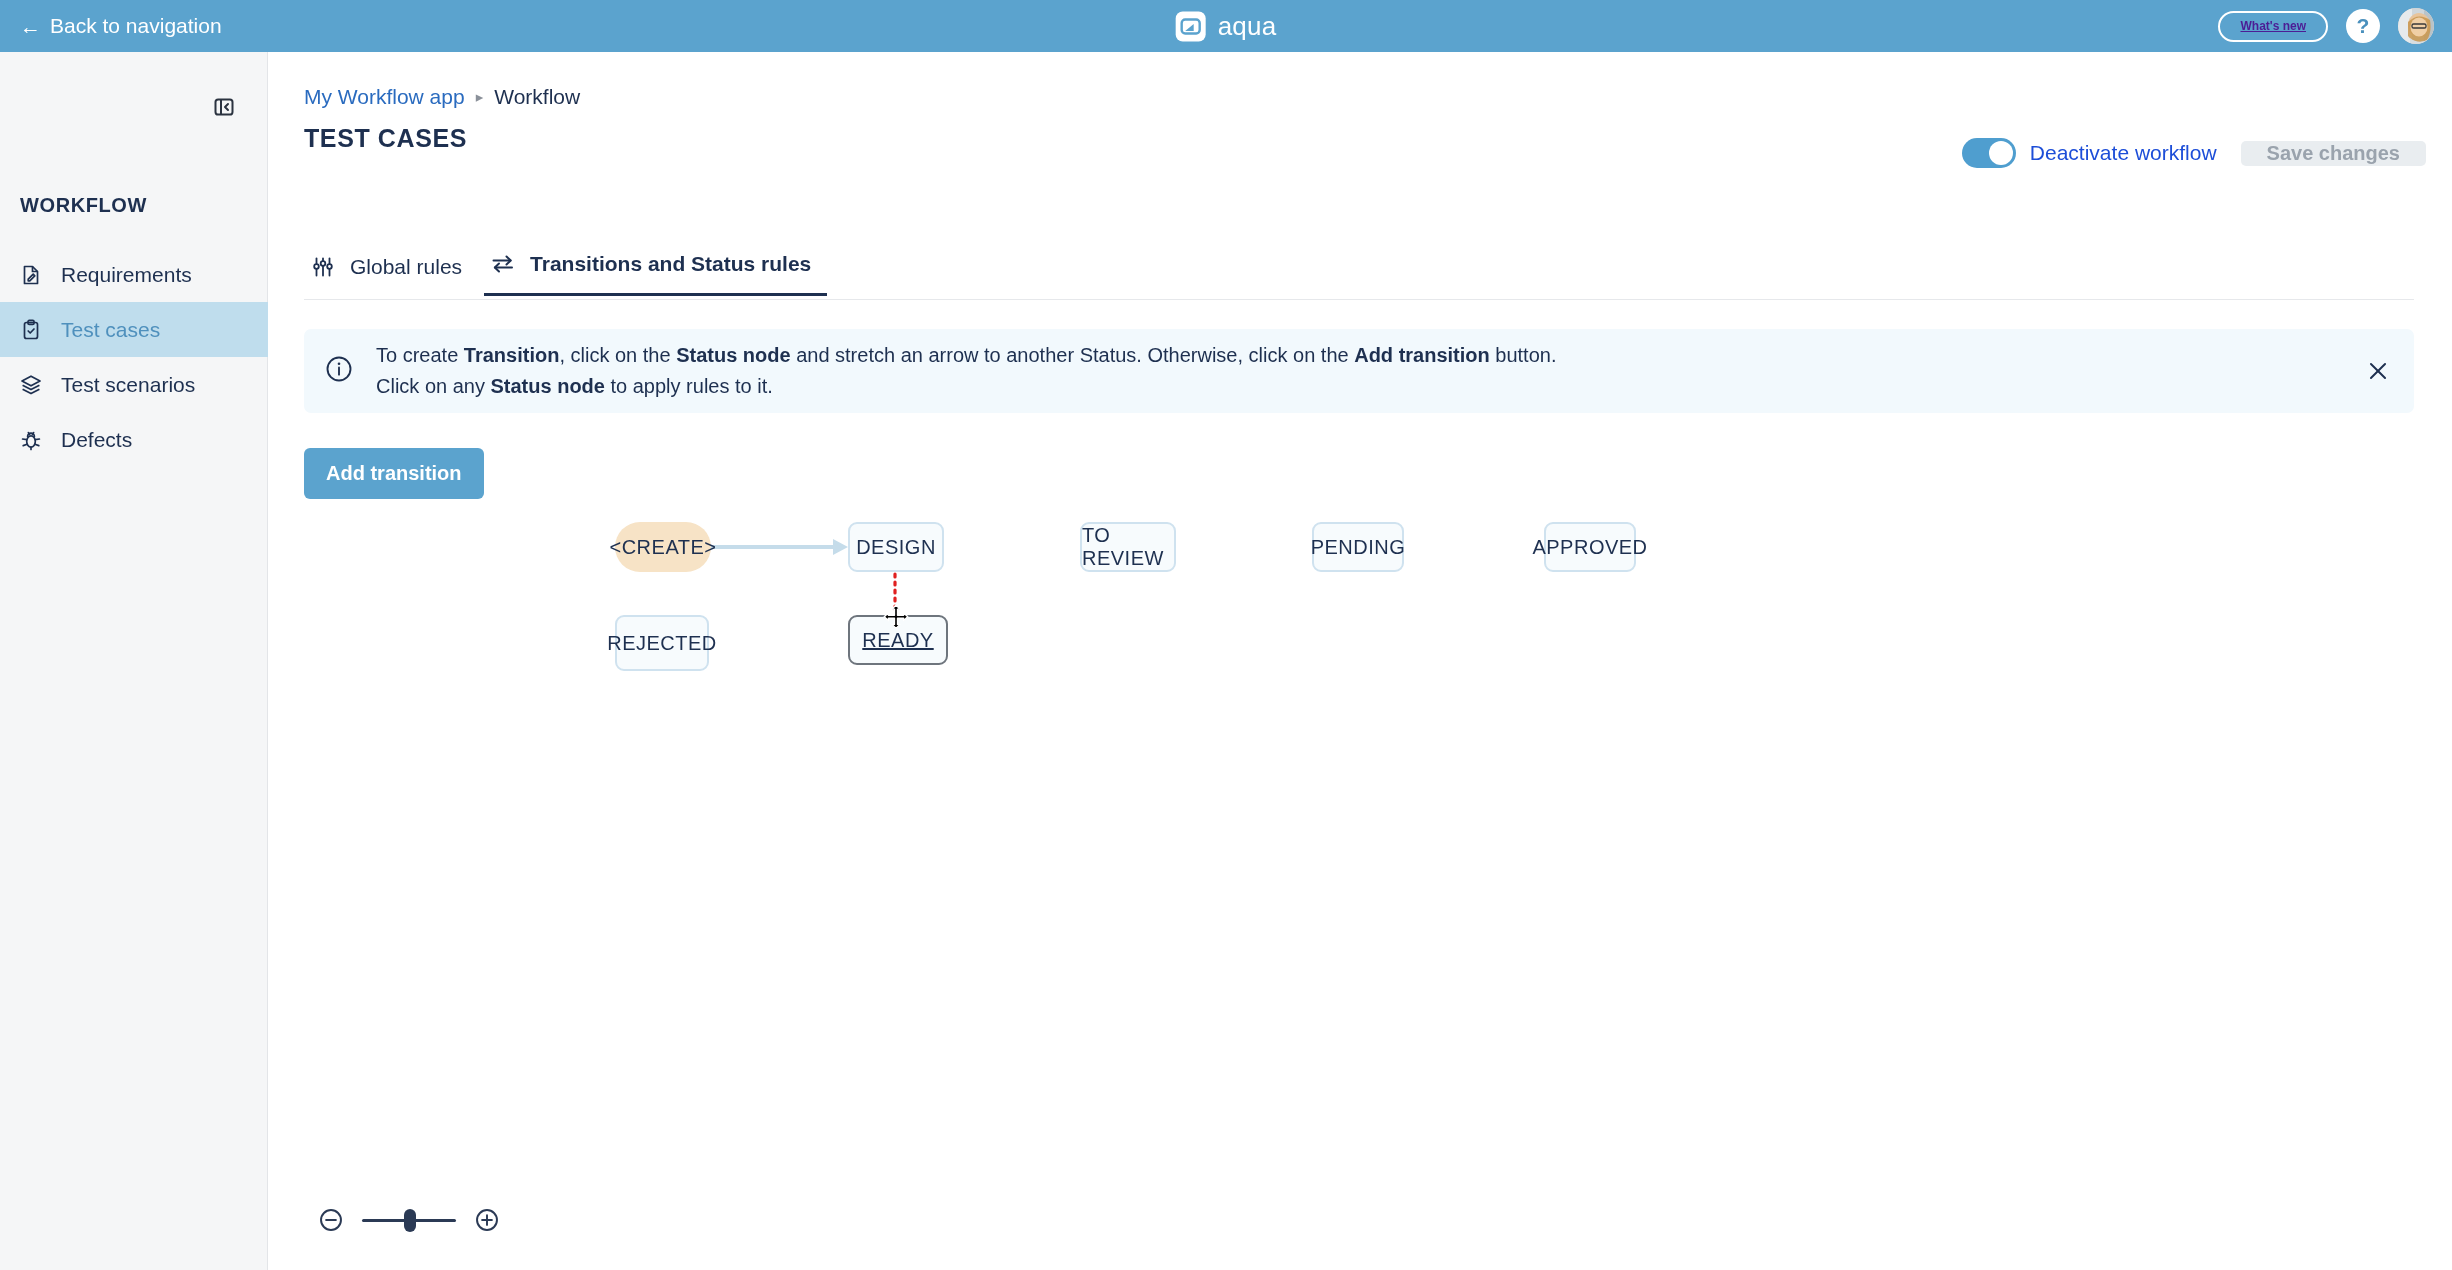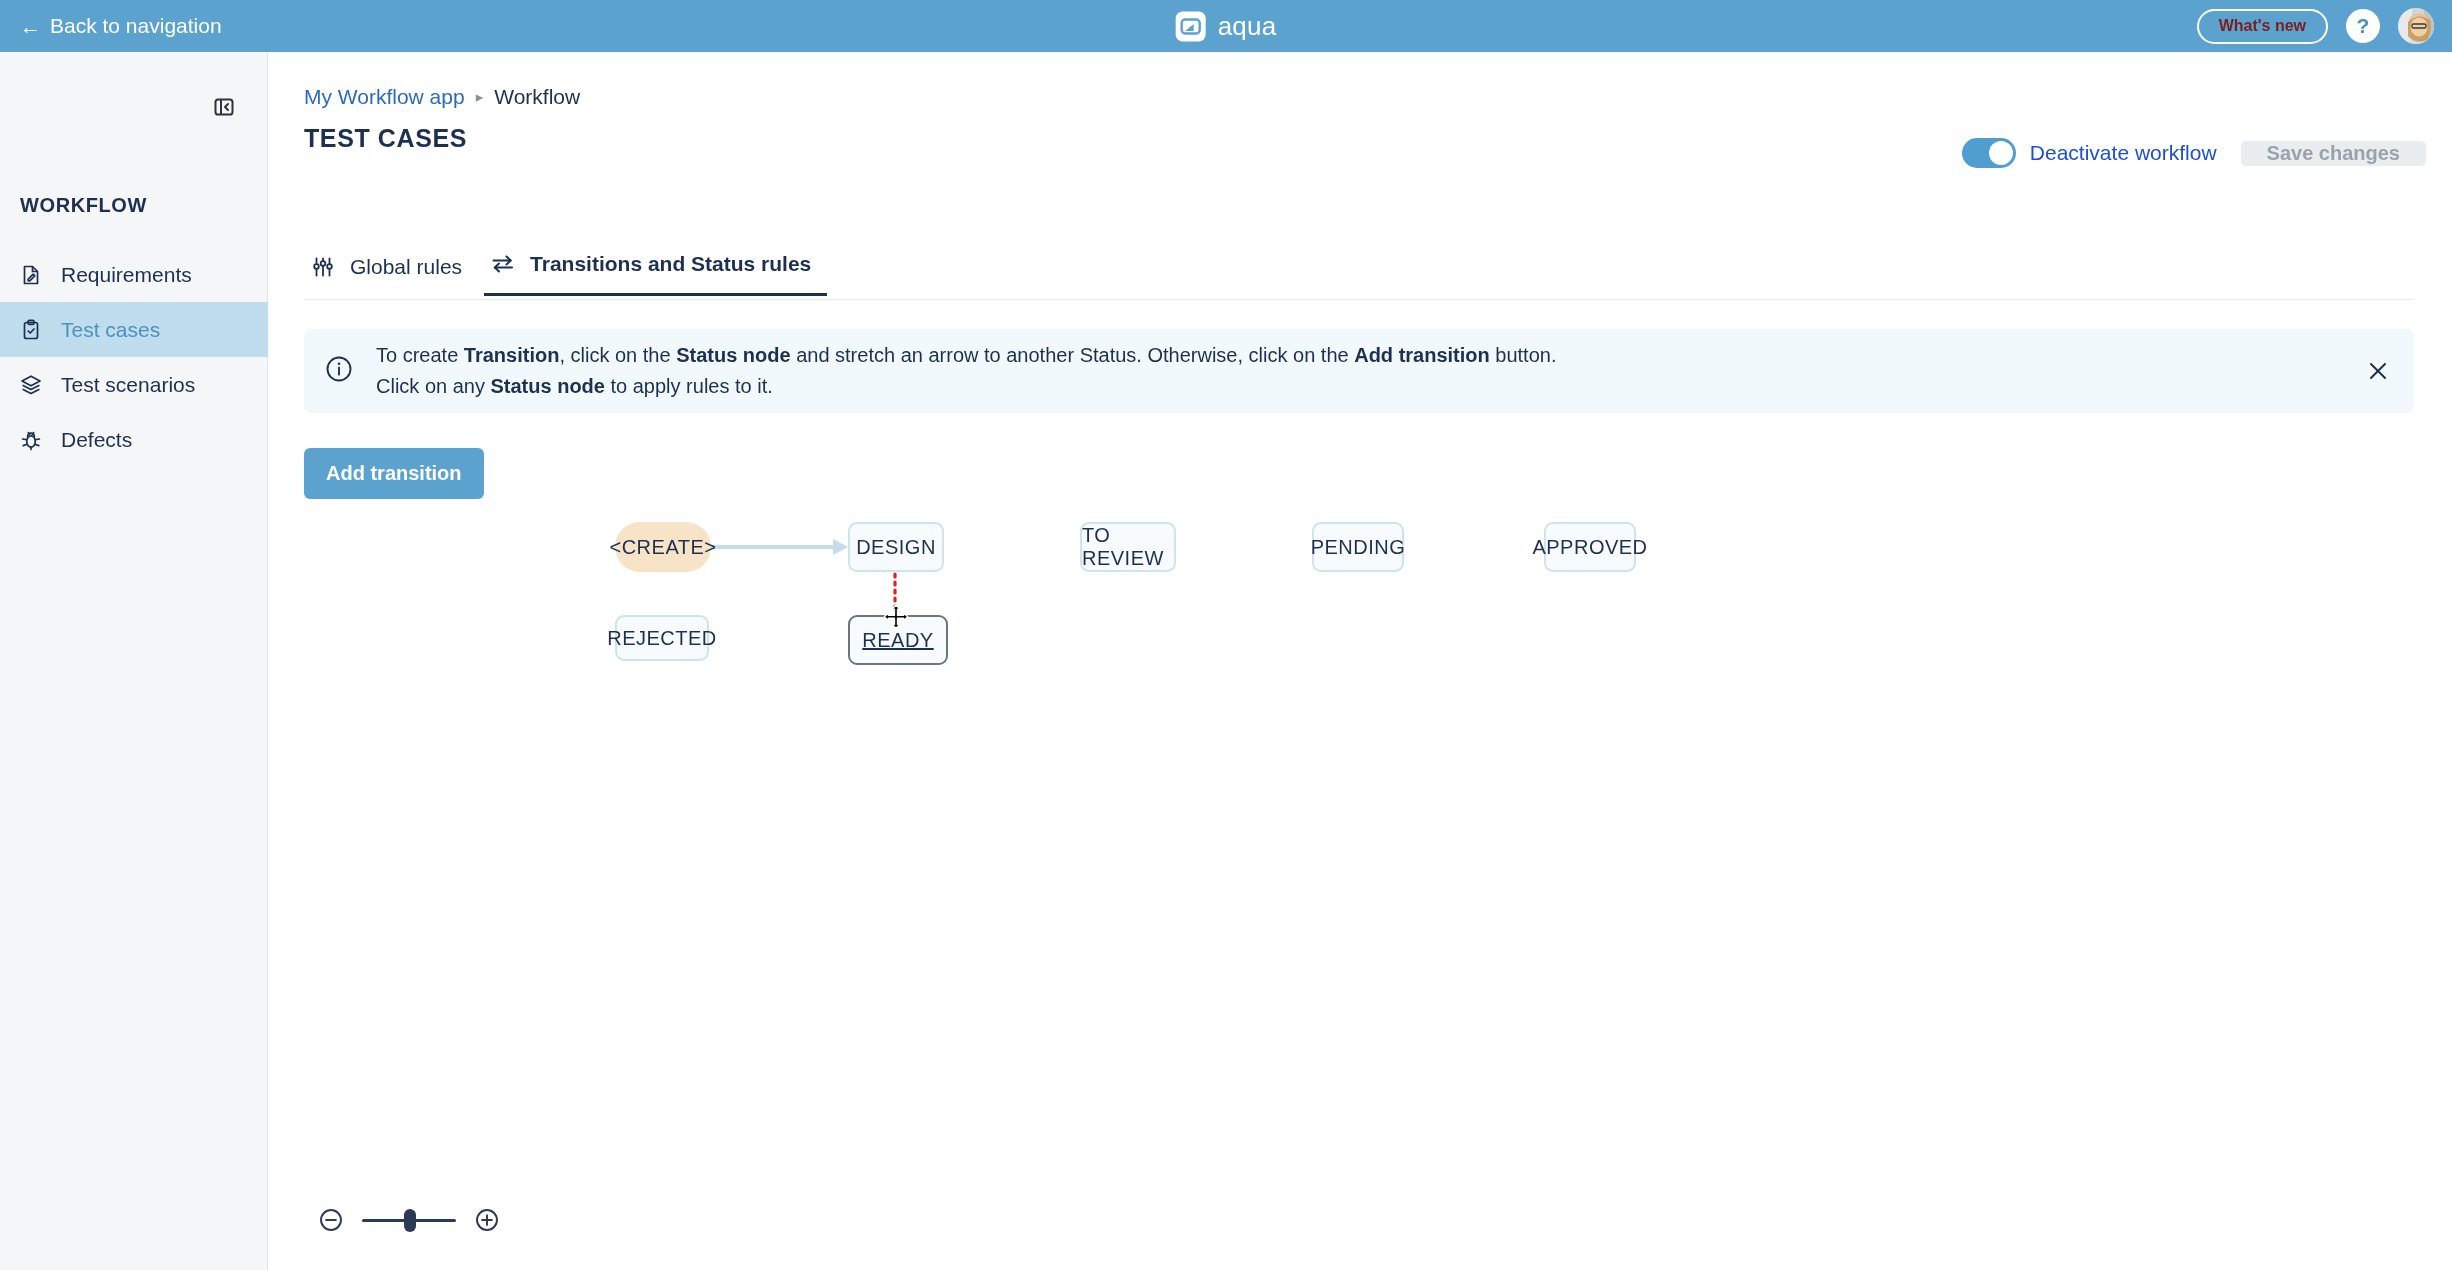--- a/index.html
+++ b/index.html
@@ -40,23 +40,23 @@
   .brand-name {
     color: #ffffff; font-size: 26px; letter-spacing: .2px;
   }
 
   .topbar-right {
     margin-left: auto; display: flex; align-items: center;
     gap: 18px; padding-right: 18px;
   }
   .whats-new {
     border: 2px solid #ffffff; border-radius: 20px;
-    color: #7f1d1d; font-size: 16px; font-weight: bold;
+    color: #4c1d95; font-size: 12px; font-weight: bold;
     padding: 7px 20px 8px; background: transparent;
-    cursor: pointer; white-space: nowrap; line-height: 1;
+    cursor: pointer; white-space: nowrap; line-height: 1; text-decoration: underline;
   }
   .help-btn {
     width: 34px; height: 34px; border-radius: 50%;
     background: #ffffff; color: #4a90bd;
     display: flex; align-items: center; justify-content: center;
     font-size: 21px; font-weight: bold; cursor: pointer;
   }
   .avatar {
     width: 36px; height: 36px; border-radius: 50%;
     overflow: hidden; cursor: pointer;
@@ -441,21 +441,21 @@
     </div>
 
     <div class="node" style="left:1044px; top:0px; width:92px; height:50px;">
       <span>PENDING</span>
     </div>
 
     <div class="node" style="left:1276px; top:0px; width:92px; height:50px;">
       <span>APPROVED</span>
     </div>
 
-    <div class="node" style="left:347px; top:93px; width:94px; height:46px;">
+    <div class="node" style="left:347px; top:93px; width:94px; height:56px;">
       <span>REJECTED</span>
     </div>
 
     <div class="node selected" style="left:580px; top:93px; width:100px; height:50px;text-decoration:underline;">
       <span>READY</span>
     </div>
 
     <span class="move-cursor" style="left:613px; top:81px;">
       <svg width="30" height="30" viewBox="0 0 24 24">
         <path d="M12 1.6l3.1 3.3h-1.9v4.9h4.9V7.9L21.4 11 18.1 14.1V12.2h-4.9v4.9h1.9L12 20.4 8.9 17.1h1.9v-4.9H5.9v1.9L2.6 11 5.9 7.9v1.9h4.9V4.9H8.9z" fill="#000000" stroke="#ffffff" stroke-width="1.1" stroke-linejoin="round"></path>

